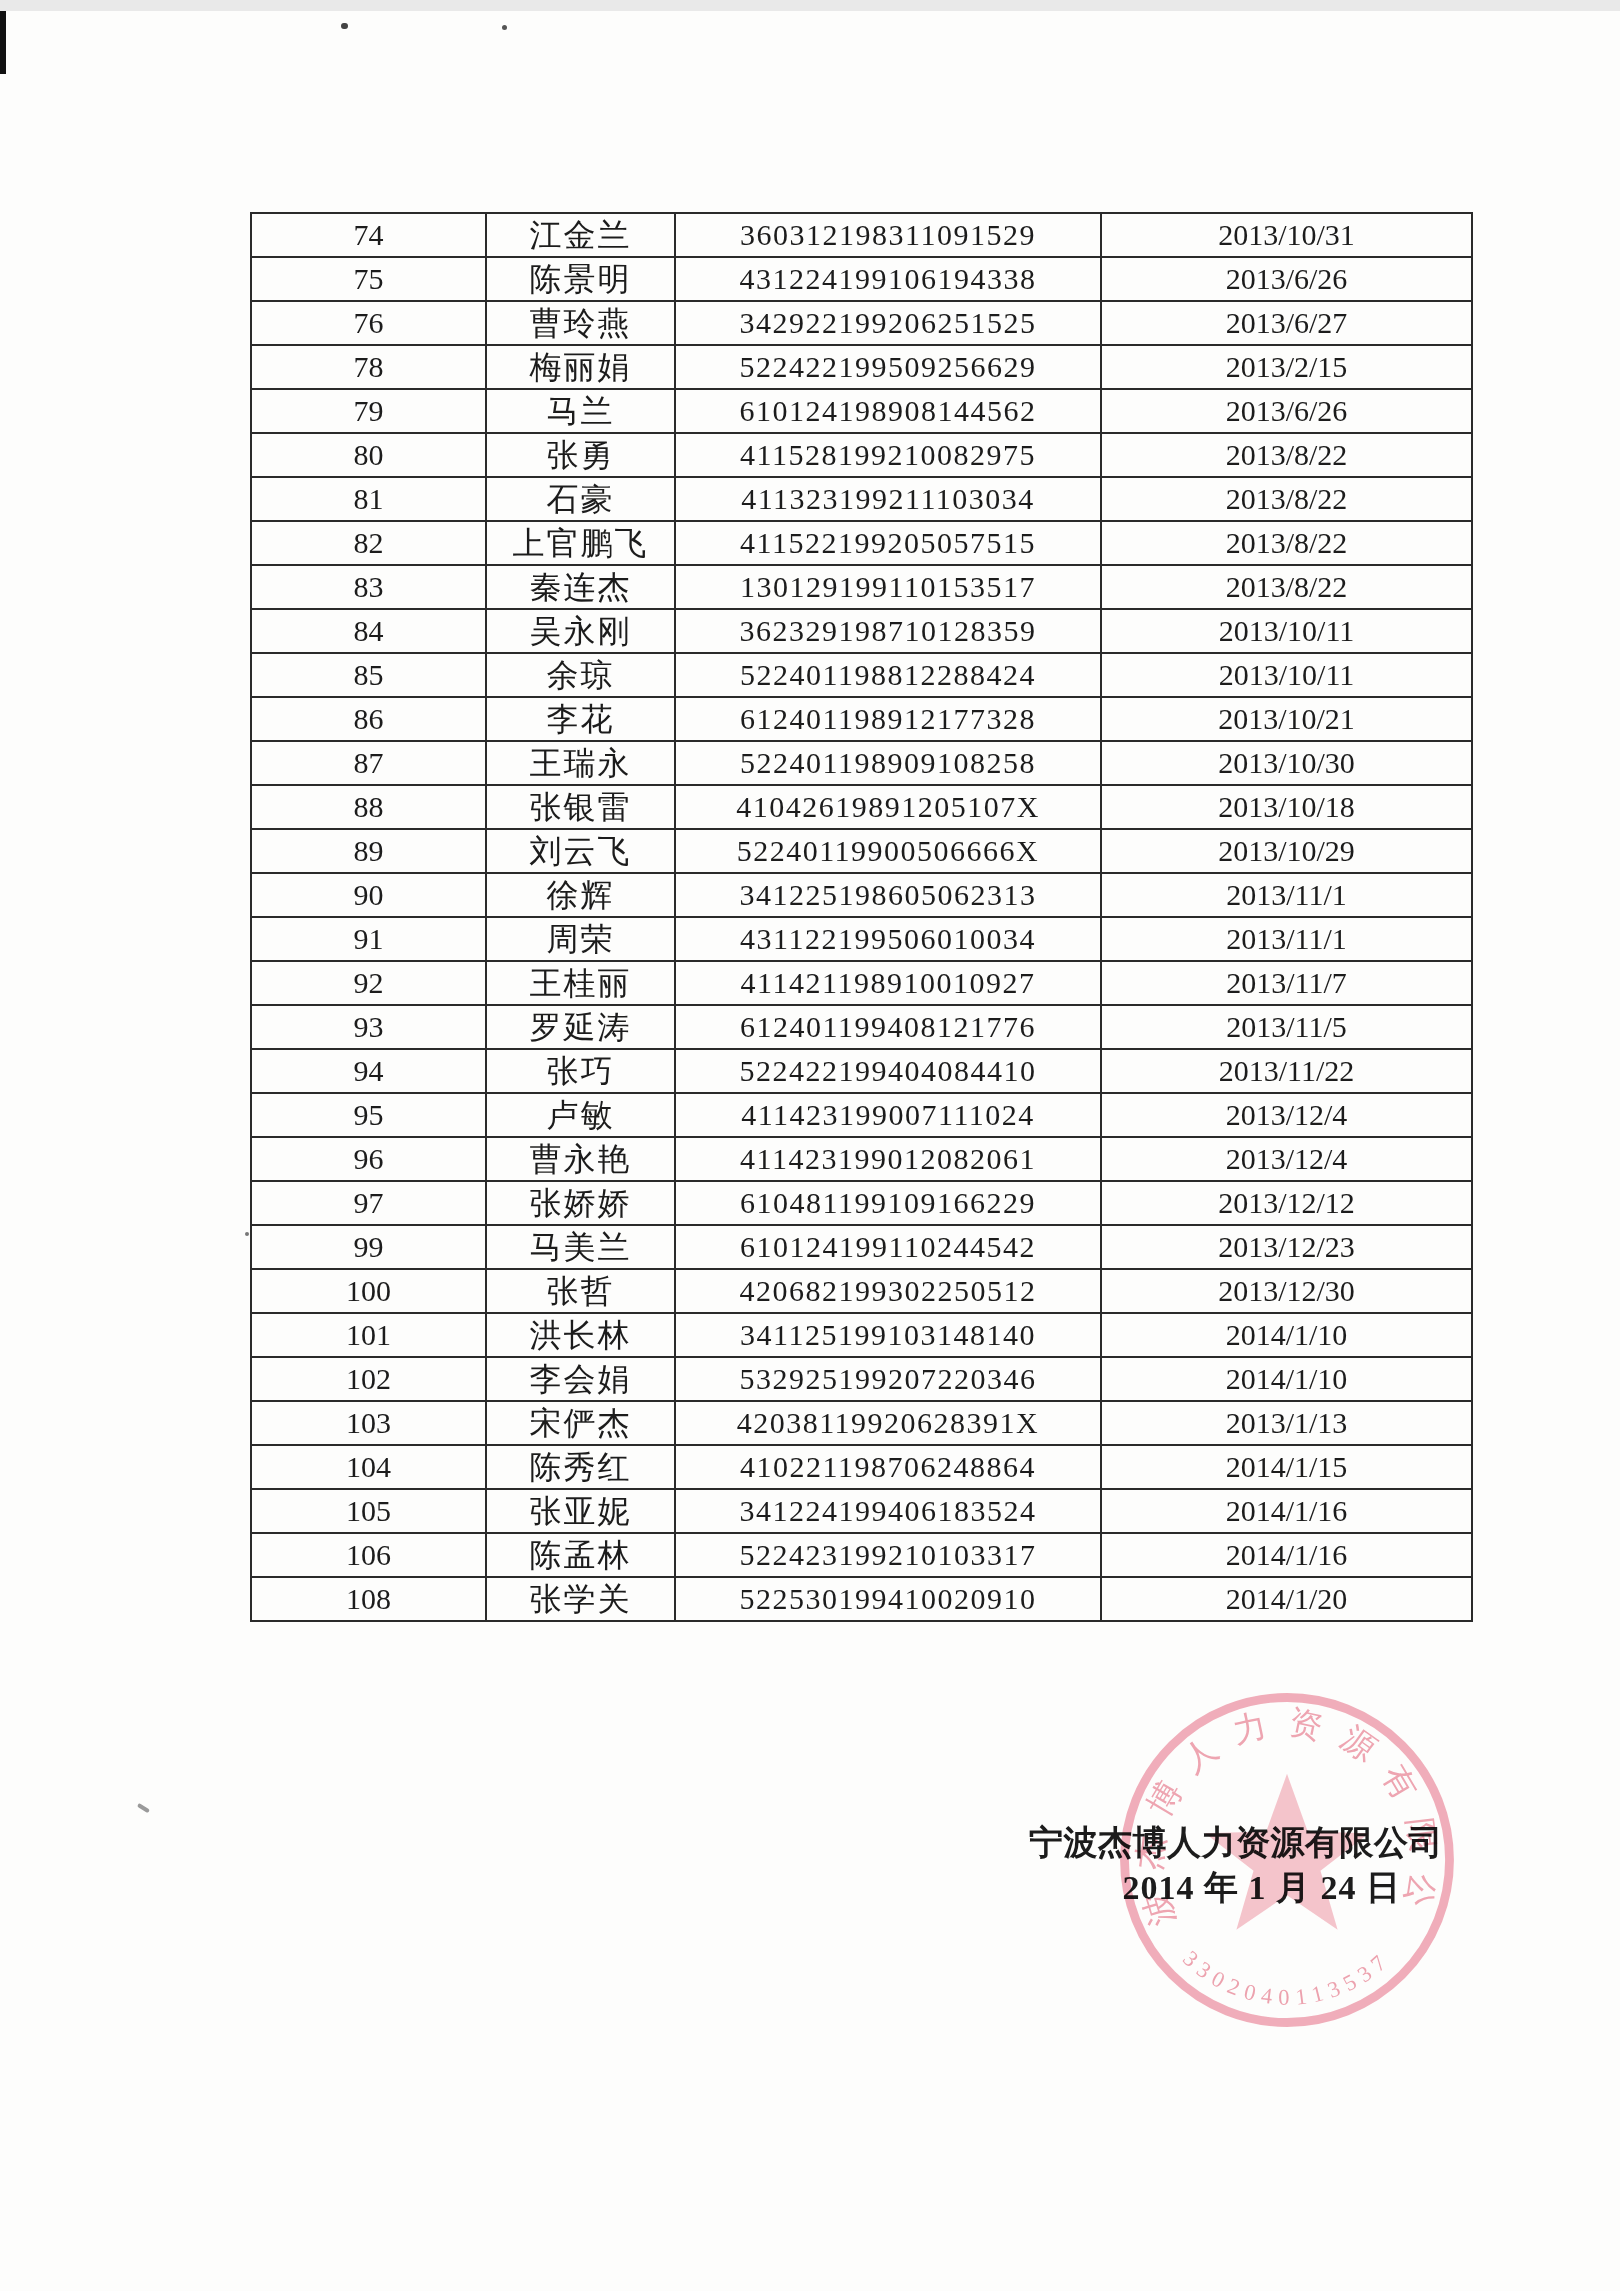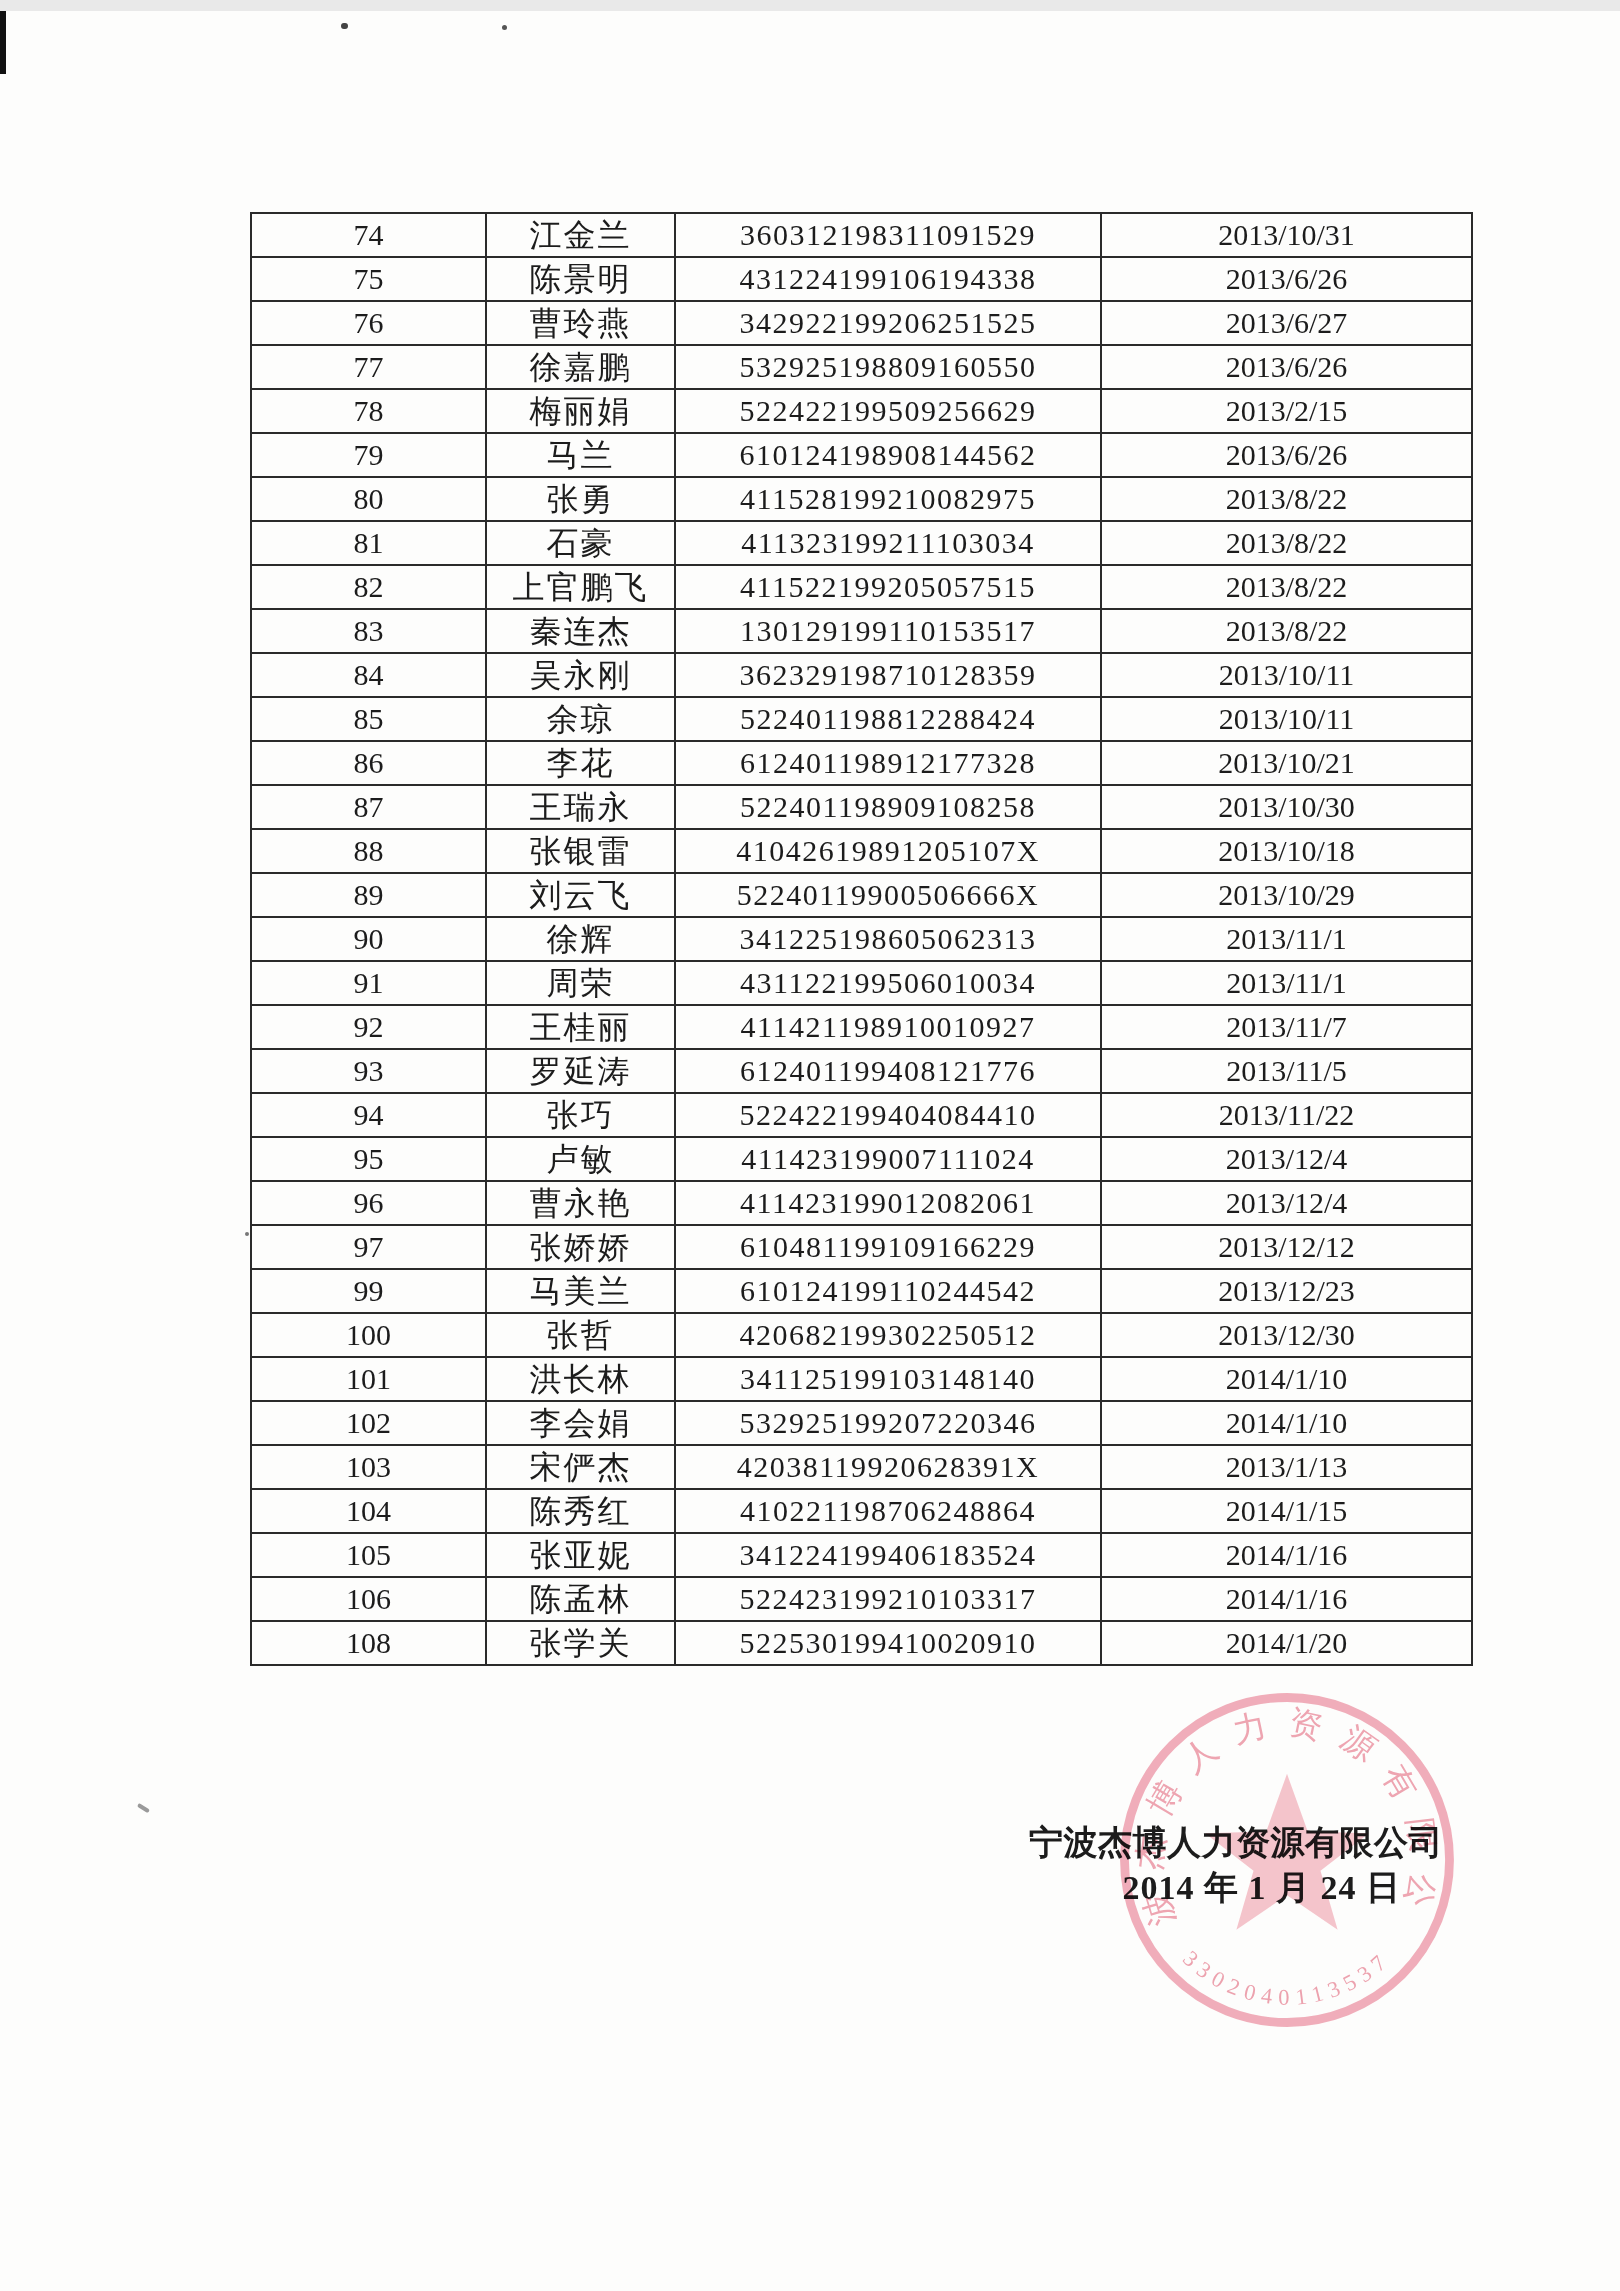--- a/index.html
+++ b/index.html
@@ -75,26 +75,20 @@
           <td class="num-cell">75</td>
           <td class="name-cell">陈景明</td>
           <td class="id-cell">431224199106194338</td>
           <td class="date-cell">2013/6/26</td>
         </tr>
         <tr>
           <td class="num-cell">76</td>
           <td class="name-cell">曹玲燕</td>
           <td class="id-cell">342922199206251525</td>
           <td class="date-cell">2013/6/27</td>
-        </tr>
-        <tr>
-          <td class="num-cell">77</td>
-          <td class="name-cell">徐嘉鹏</td>
-          <td class="id-cell">532925198809160550</td>
-          <td class="date-cell">2013/6/26</td>
         </tr>
         <tr>
           <td class="num-cell">78</td>
           <td class="name-cell">梅丽娟</td>
           <td class="id-cell">522422199509256629</td>
           <td class="date-cell">2013/2/15</td>
         </tr>
         <tr>
           <td class="num-cell">79</td>
           <td class="name-cell">马兰</td>

